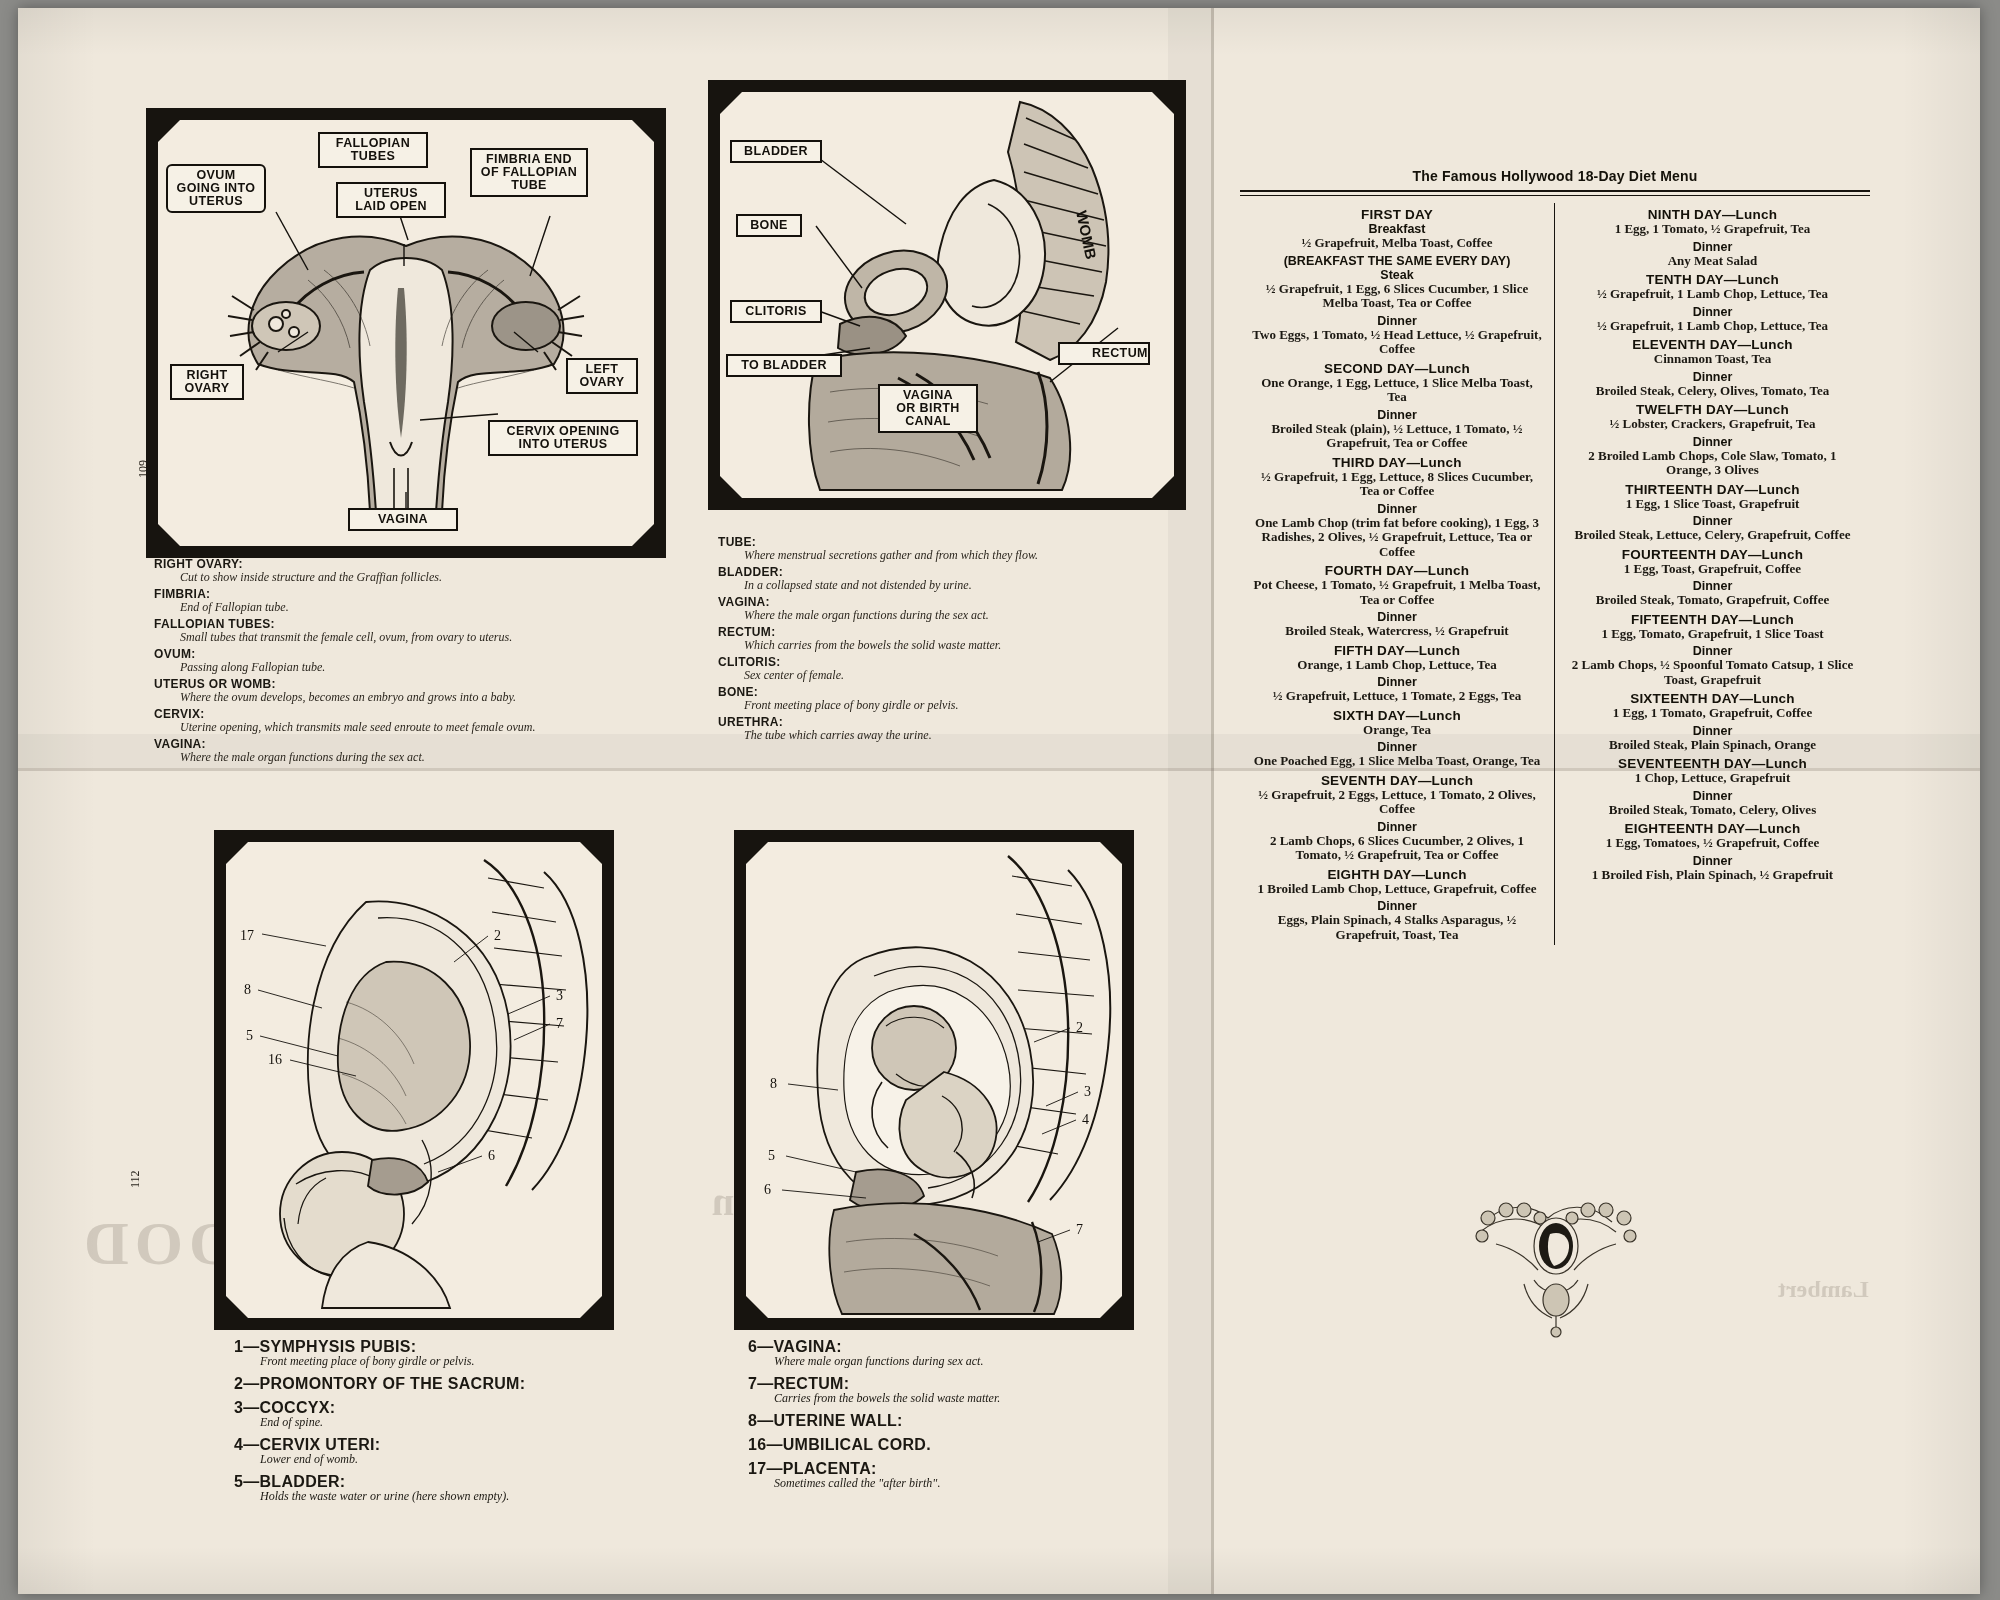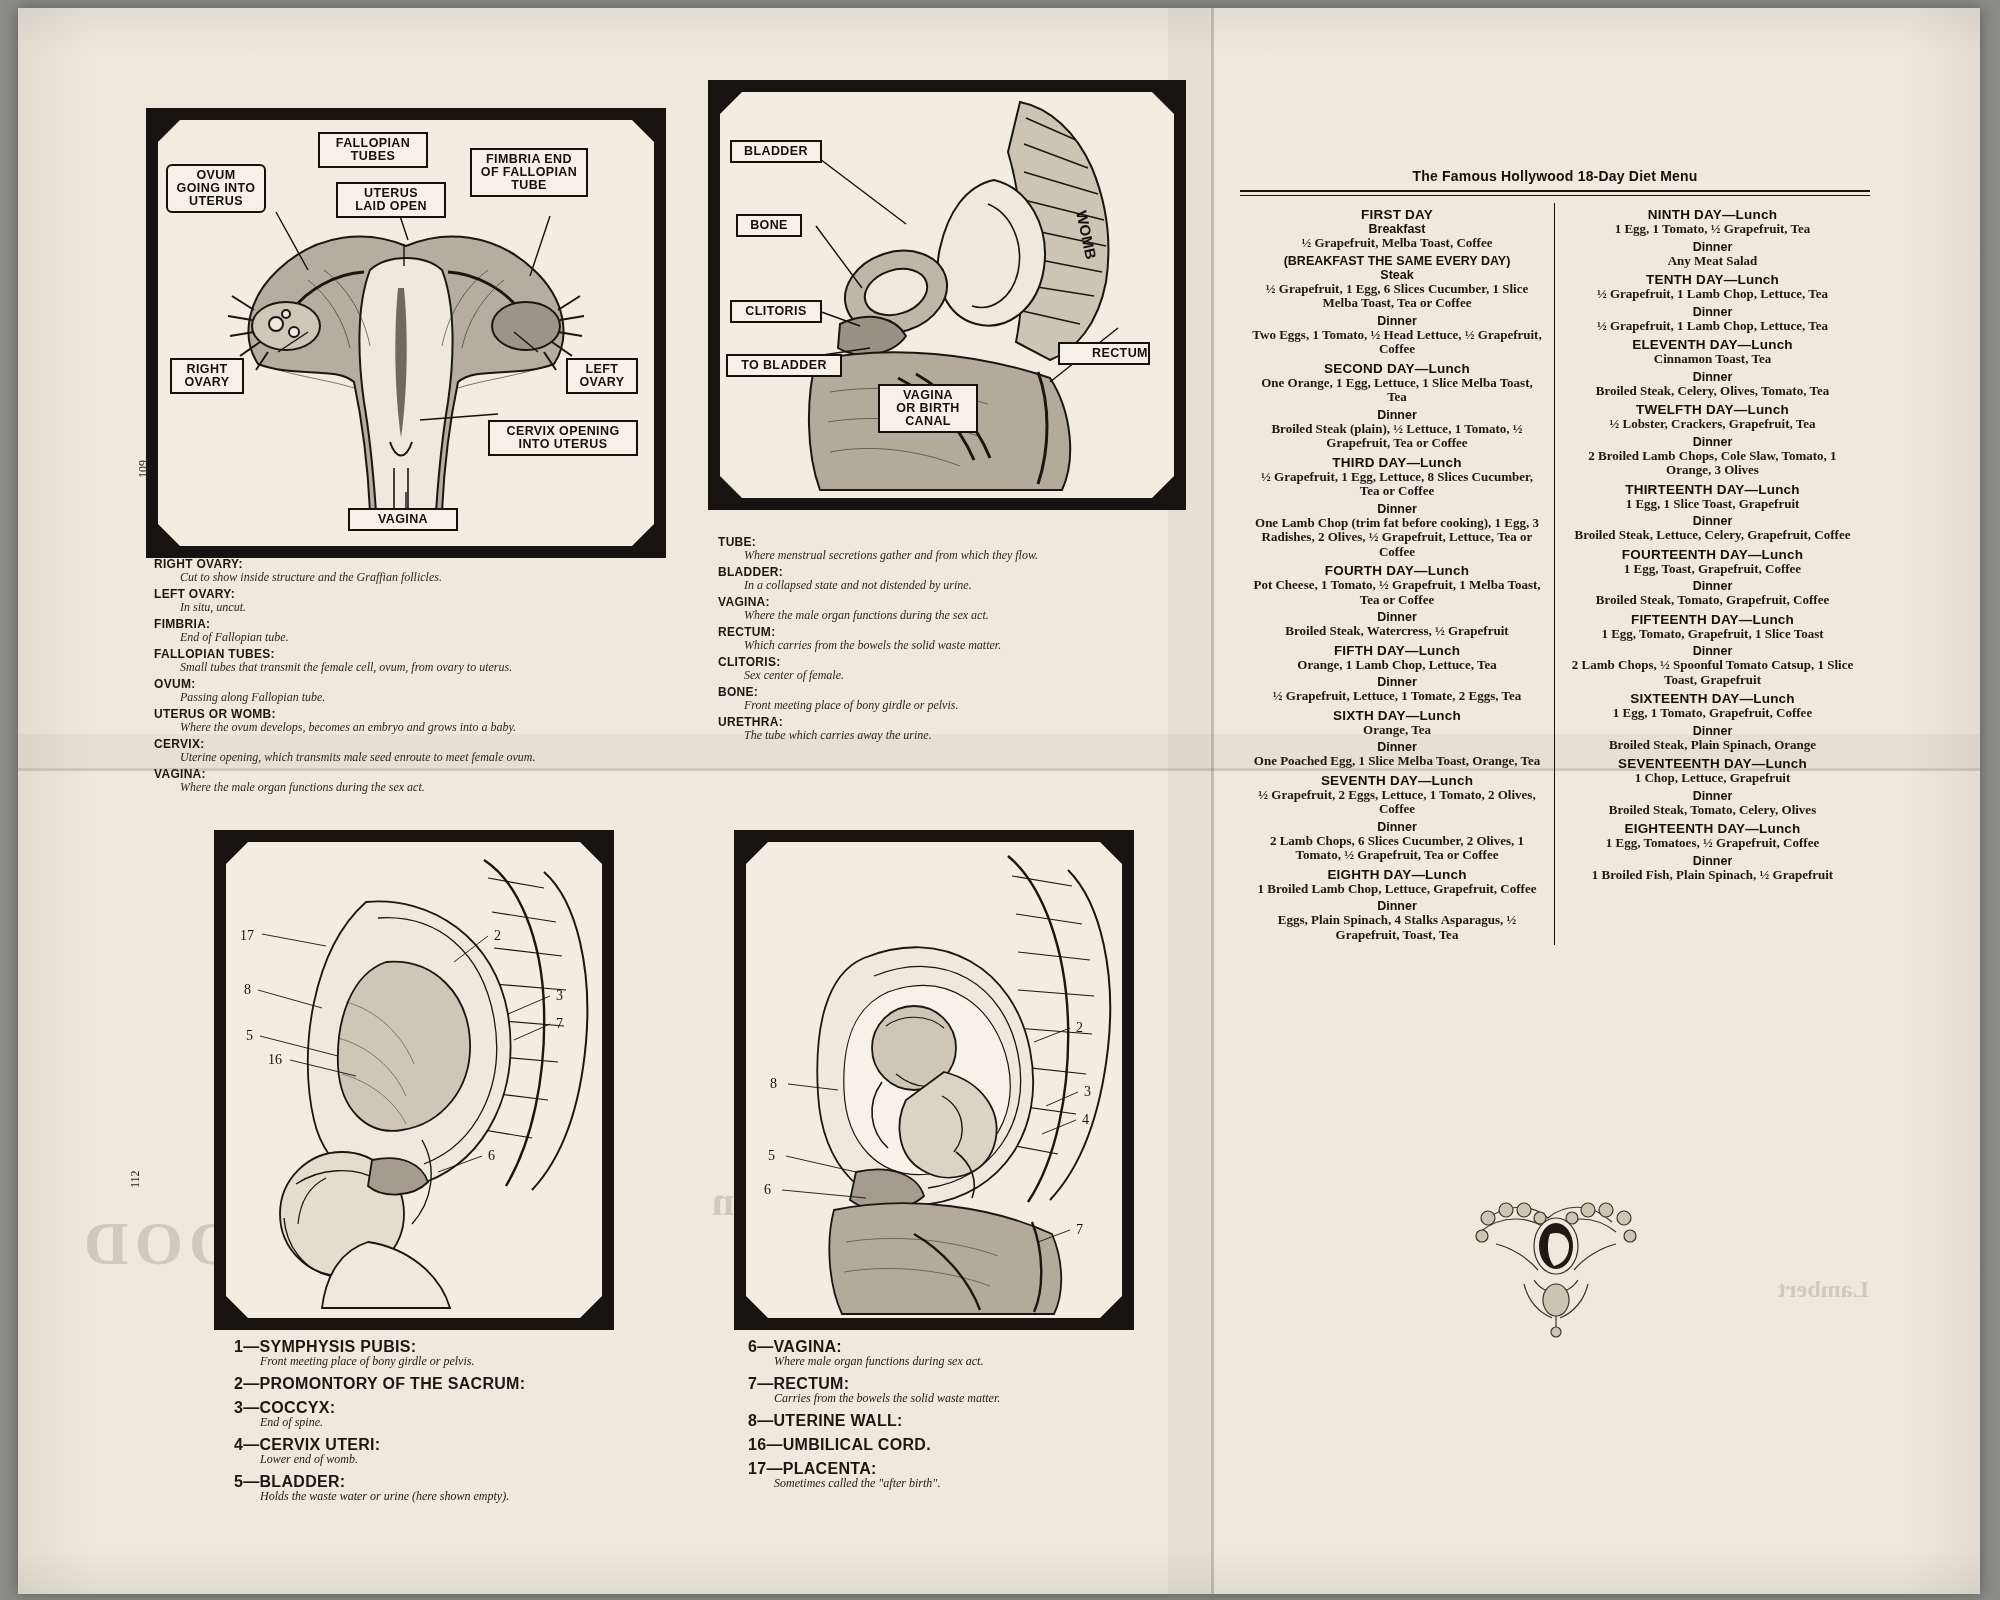--- a/index.html
+++ b/index.html
@@ -186,21 +186,21 @@
       <div class="callout" style="left:8px;top:44px;width:100px;border-radius:6px;">OVUM
 GOING INTO
 UTERUS</div>
       <div class="callout" style="left:160px;top:12px;width:110px;">FALLOPIAN
 TUBES</div>
       <div class="callout" style="left:178px;top:62px;width:110px;">UTERUS
 LAID OPEN</div>
       <div class="callout" style="left:312px;top:28px;width:118px;">FIMBRIA END
 OF FALLOPIAN
 TUBE</div>
-      <div class="callout" style="left:12px;top:238px;width:74px;">RIGHT
+      <div class="callout" style="left:12px;top:244px;width:74px;">RIGHT
 OVARY</div>
       <div class="callout" style="left:408px;top:238px;width:72px;">LEFT
 OVARY</div>
       <div class="callout" style="left:330px;top:300px;width:150px;">CERVIX OPENING
 INTO UTERUS</div>
       <div class="callout" style="left:190px;top:388px;width:110px;">VAGINA</div>
 
       <div class="corner c-tl"></div>
       <div class="corner c-tr"></div>
       <div class="corner c-bl"></div>
@@ -263,21 +263,20 @@
 
       <div class="corner c-tl"></div>
       <div class="corner c-tr"></div>
       <div class="corner c-bl"></div>
       <div class="corner c-br"></div>
     </div>
   </div>
 
   <div class="legend" style="left:136px;top:550px;width:510px;">
     <div class="row"><span class="term">RIGHT OVARY:</span><span class="desc">Cut to show inside structure and the Graffian follicles.</span></div>
-    <div class="row"><span class="term">LEFT OVARY:</span><span class="desc">In situ, uncut.</span></div>
     <div class="row"><span class="term">FIMBRIA:</span><span class="desc">End of Fallopian tube.</span></div>
     <div class="row"><span class="term">FALLOPIAN TUBES:</span><span class="desc">Small tubes that transmit the female cell, ovum, from ovary to uterus.</span></div>
     <div class="row"><span class="term">OVUM:</span><span class="desc">Passing along Fallopian tube.</span></div>
     <div class="row"><span class="term">UTERUS OR WOMB:</span><span class="desc">Where the ovum develops, becomes an embryo and grows into a baby.</span></div>
     <div class="row"><span class="term">CERVIX:</span><span class="desc">Uterine opening, which transmits male seed enroute to meet female ovum.</span></div>
     <div class="row"><span class="term">VAGINA:</span><span class="desc">Where the male organ functions during the sex act.</span></div>
   </div>
 
   <div class="legend" style="left:700px;top:528px;width:480px;">
     <div class="row"><span class="term">TUBE:</span><span class="desc">Where menstrual secretions gather and from which they flow.</span></div>

